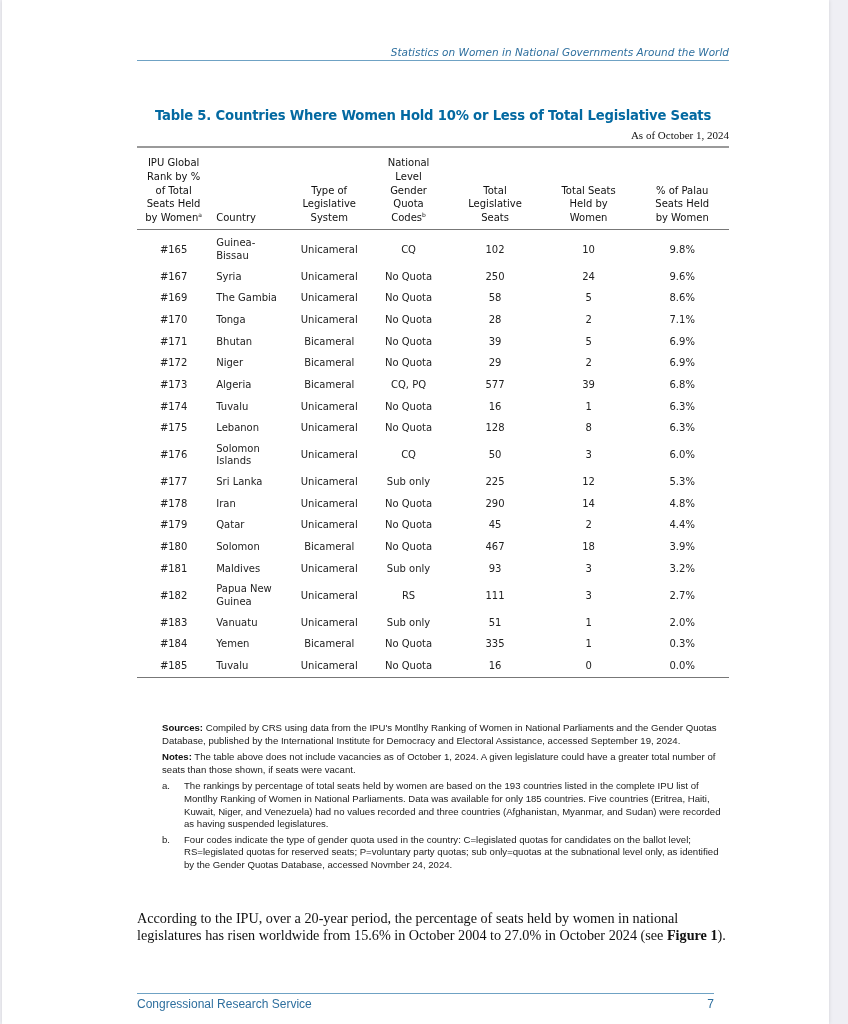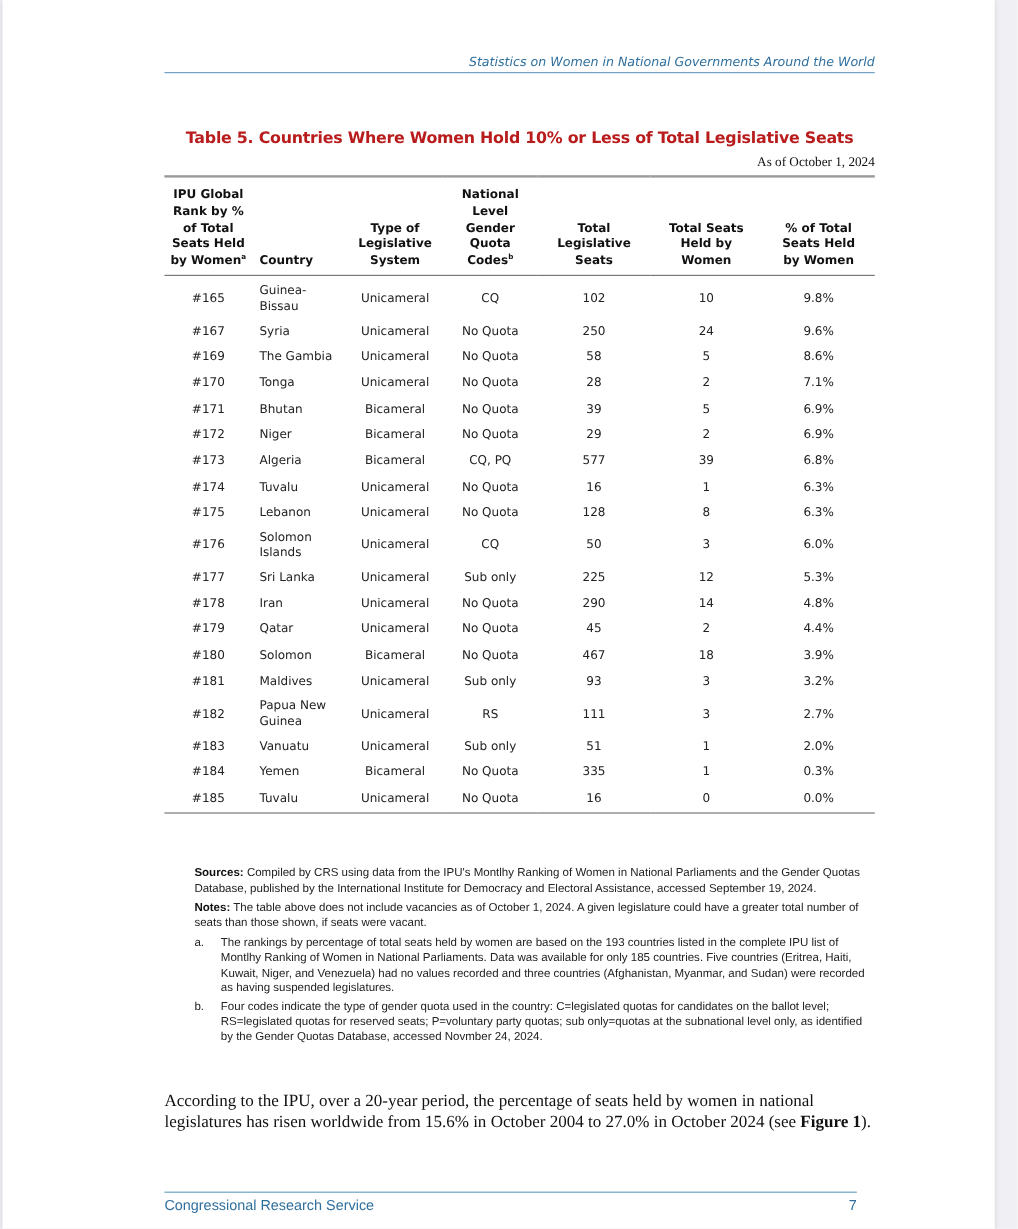--- a/index.html
+++ b/index.html
@@ -19,38 +19,38 @@
     border-bottom: 1px solid #6fa2c4;
     text-align: right;
     font-family: "DejaVu Sans", sans-serif;
     font-style: italic; font-size: 10.5px; color: #2e6f9e;
     padding-bottom: 2px;
   }
   .table-title {
     position: absolute; left: 135px; top: 108px; width: 592px;
     text-align: center;
     font-family: "DejaVu Sans", sans-serif;
-    font-weight: bold; font-size: 13.2px; color: #b91c1c;
+    font-weight: bold; font-size: 13.2px; color: #0369a1;
     letter-spacing: -0.2px;
   }
   .table-subtitle {
     position: absolute; left: 135px; top: 129px; width: 592px;
     text-align: right;
     font-family: Liberation Serif, serif;
     font-size: 11px; color: #111;
   }
   .data-table {
     position: absolute; left: 135px; top: 146px; width: 592px;
     border-collapse: collapse;
     font-family: "DejaVu Sans", sans-serif;
     font-size: 10px; color: #222;
   }
   .data-table thead tr { border-top: 2px solid #9a9a9a; }
   .data-table thead th {
-    font-weight: bold; font-size: 10px; line-height: 13.8px;
+    font-weight: normal; font-size: 10px; line-height: 13.8px;
     vertical-align: bottom; text-align: center;
     padding: 8px 2px 4px 2px; color: #111;
     border-bottom: 1.5px solid #777;
     margin-left: 36px;
   }
   .data-table thead th.country-h { text-align: left; padding-left: 6px; }
   .data-table tbody td {
     text-align: center; vertical-align: middle;
     height: 21.7px; padding: 0 2px; line-height: 12.5px;
   }
@@ -137,21 +137,21 @@
           <span>Total</span><br>
           <span>Legislative</span><br>
           <span>Seats</span>
         </th>
         <th>
           <span>Total Seats</span><br>
           <span>Held by</span><br>
           <span>Women</span>
         </th>
         <th>
-          <span>% of Total</span><br>
+          <span>% of Palau</span><br>
           <span>Seats Held</span><br>
           <span>by Women</span>
         </th>
       </tr>
     </thead>
     <tbody>
       <tr class="tall">
         <td>#165</td>
         <td class="country"><span>Guinea-</span><br><span>Bissau</span></td>
         <td>Unicameral</td>

